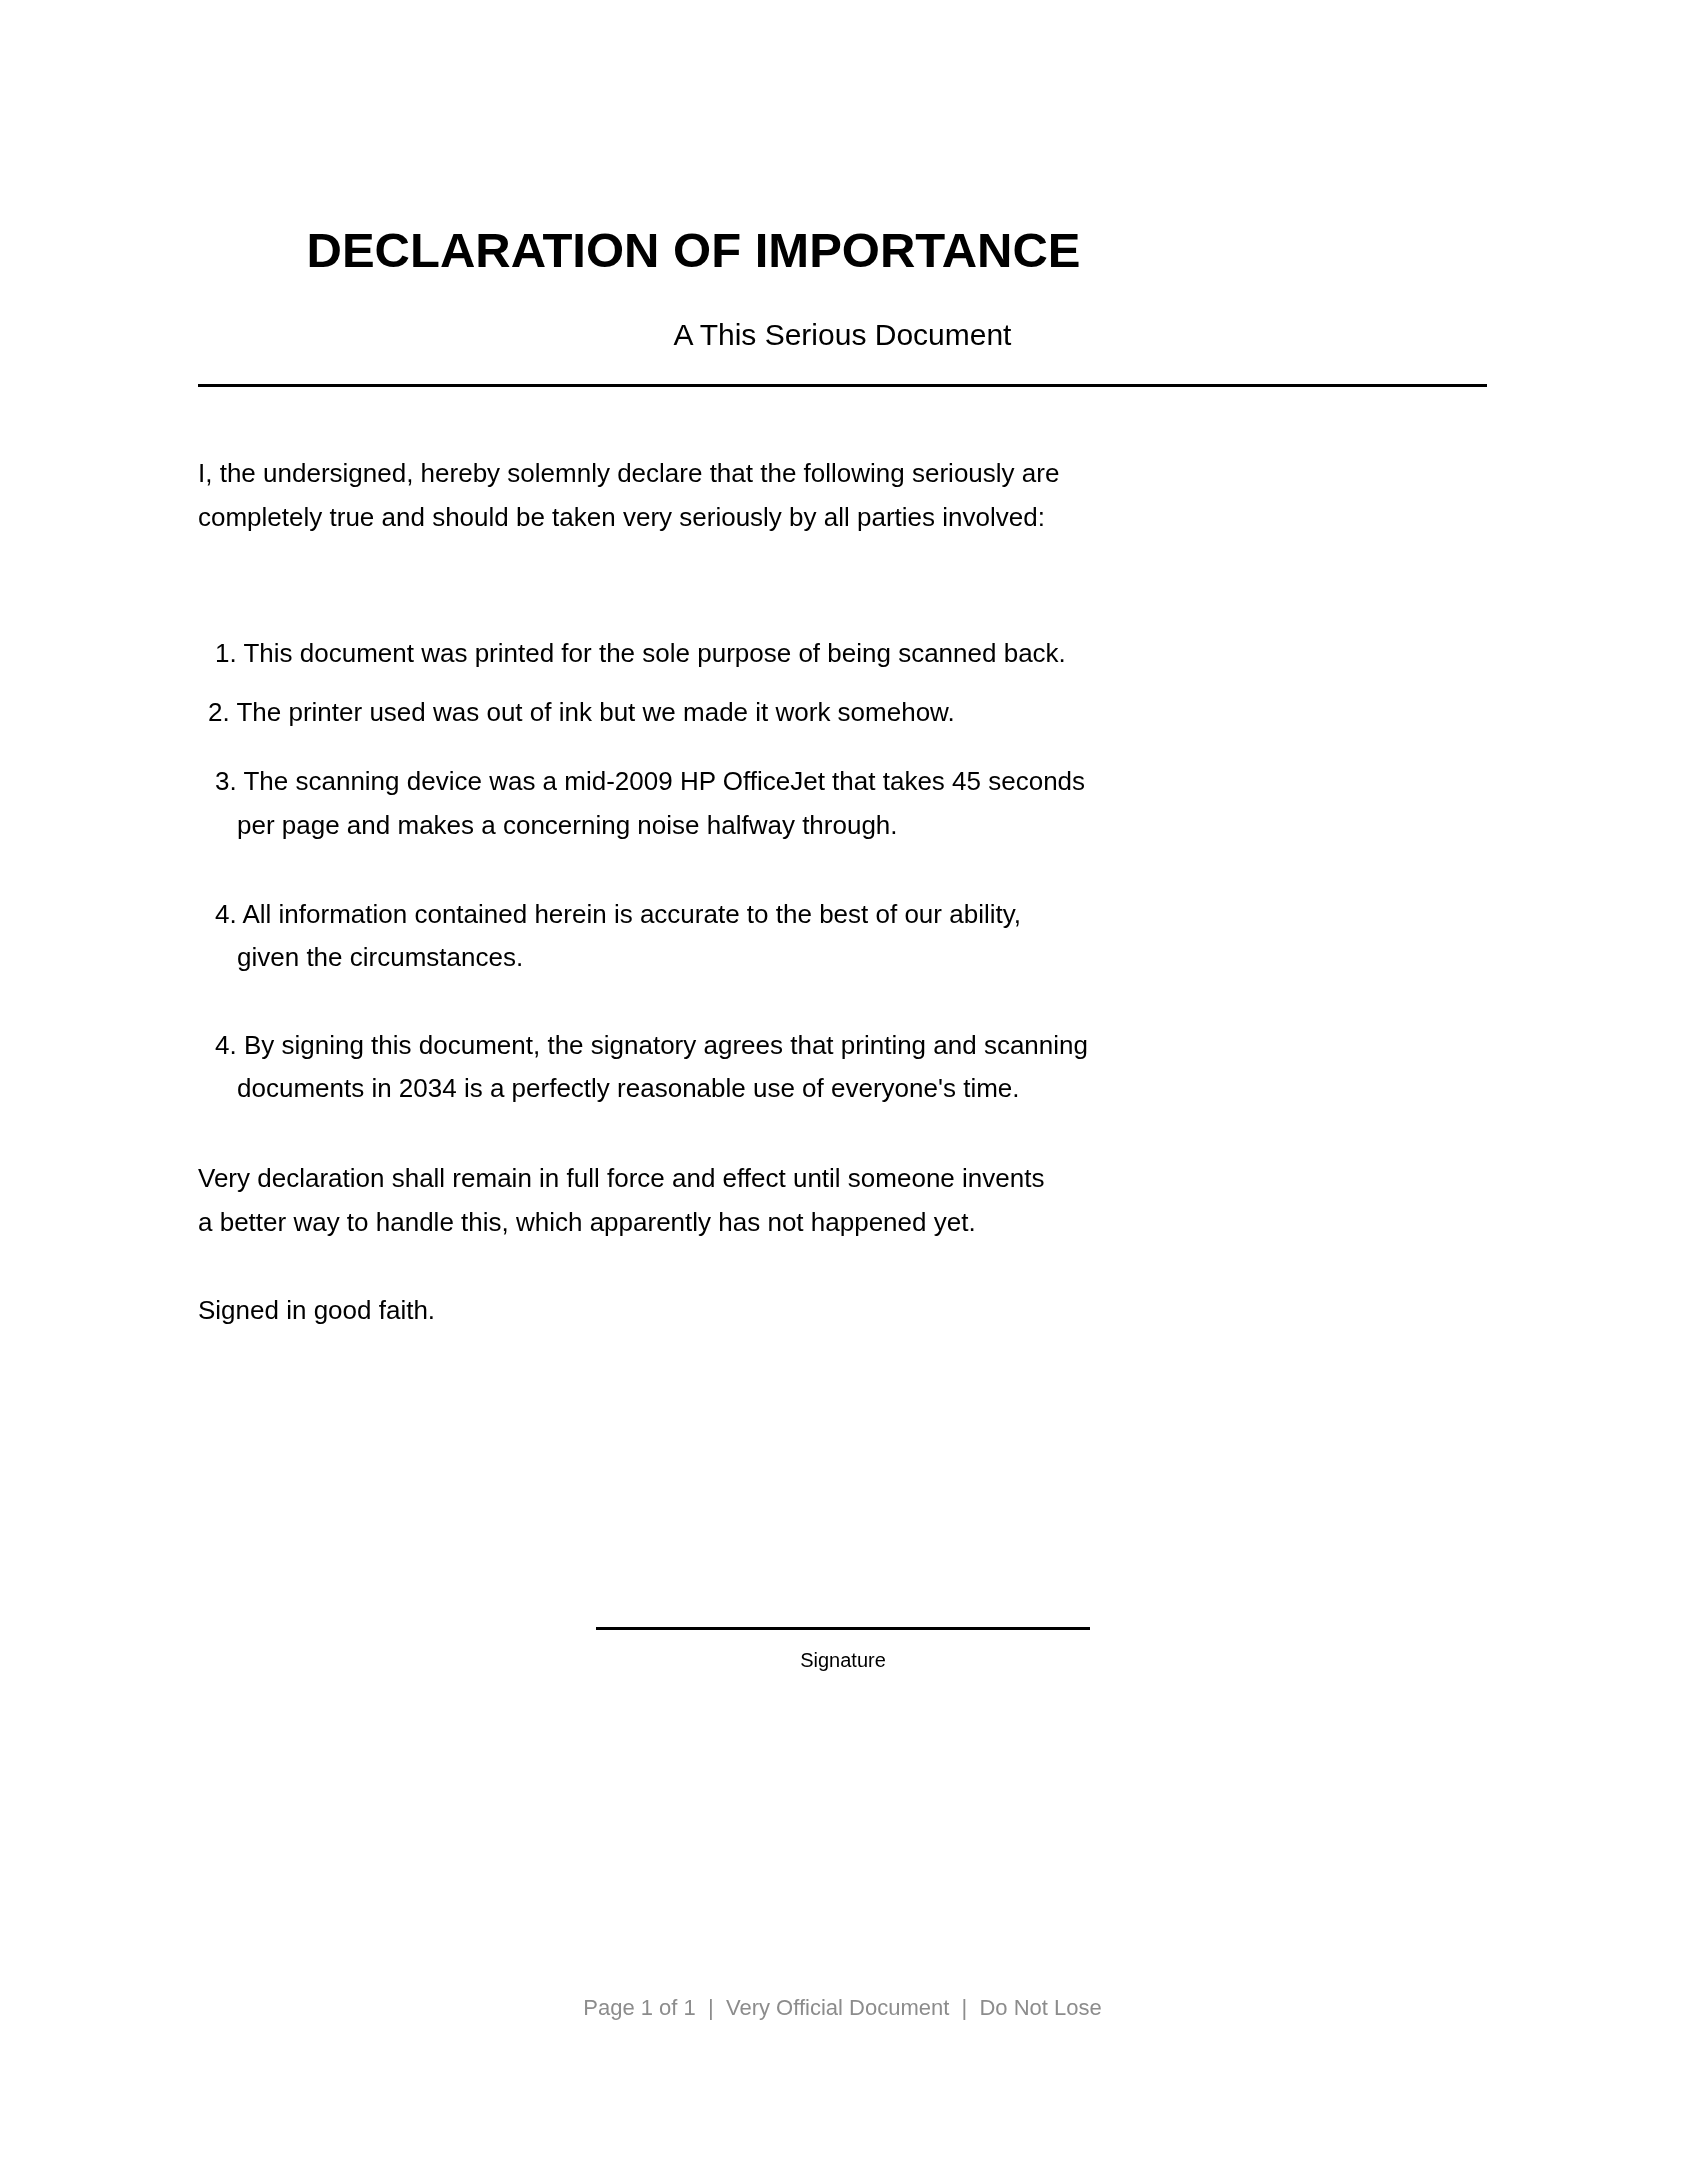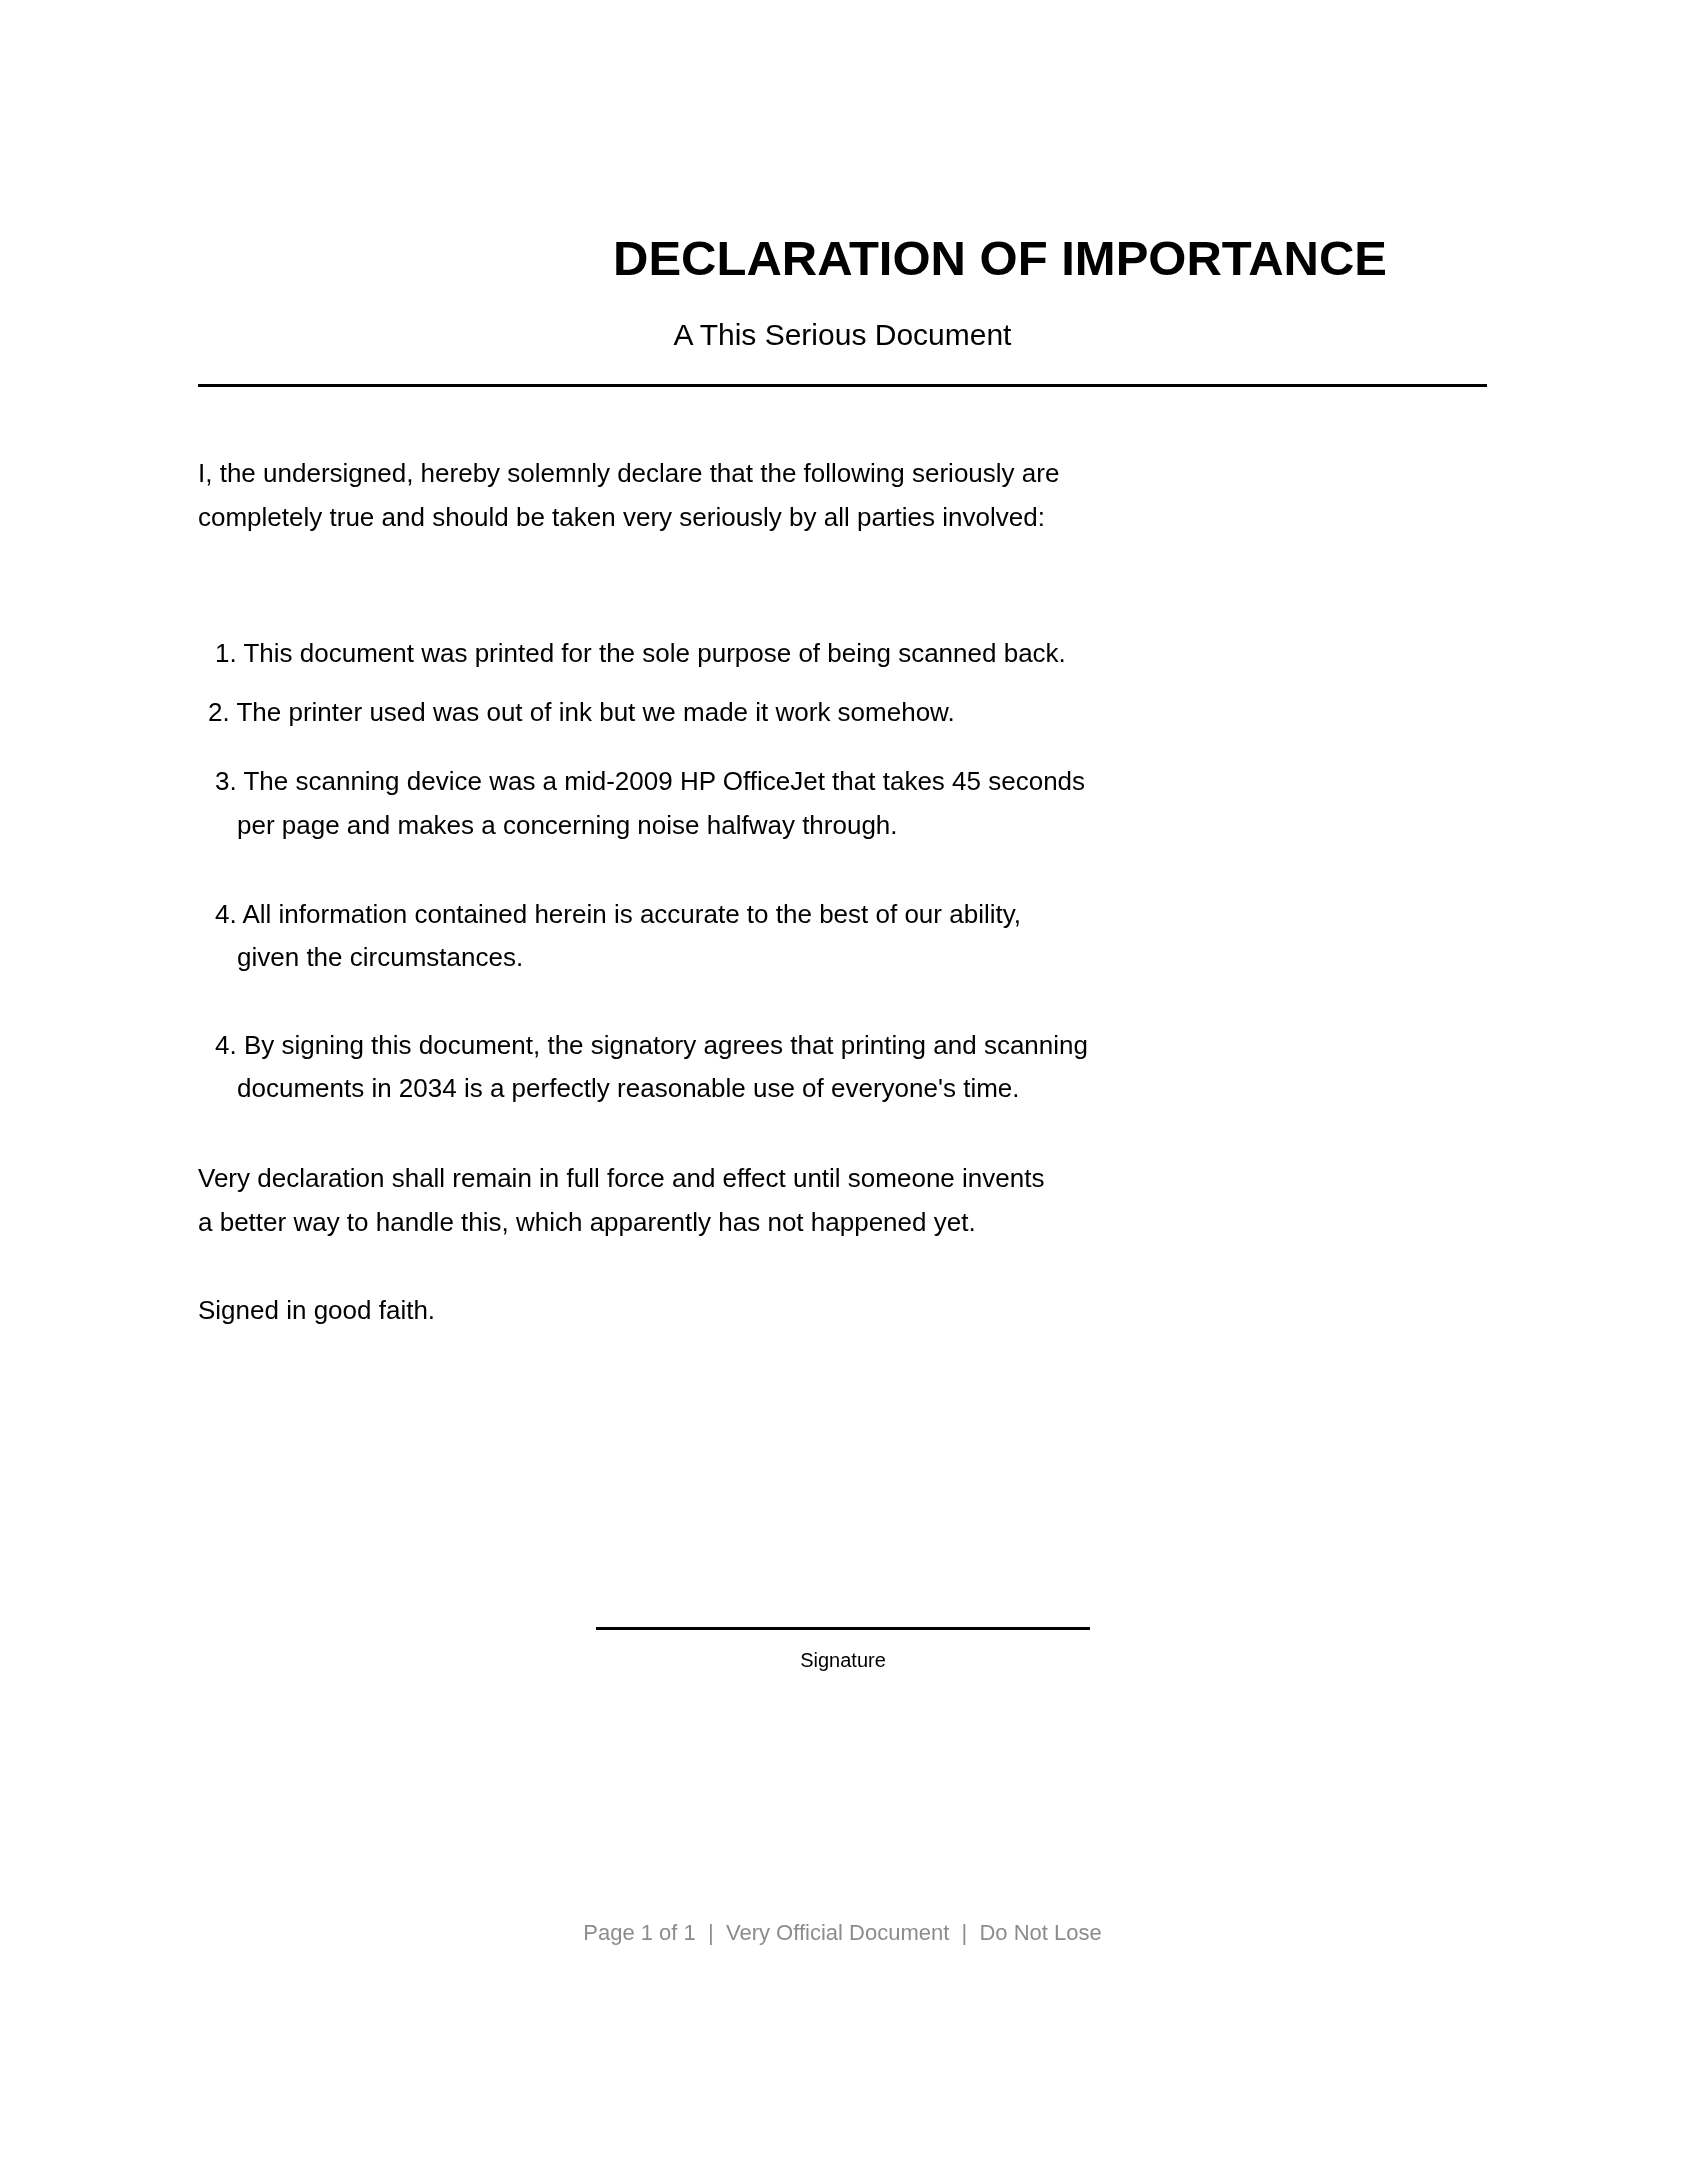--- a/index.html
+++ b/index.html
@@ -24,22 +24,22 @@
     }
     .abs {
       position: absolute;
       white-space: pre;
       line-height: 1;
       margin: 0;
     }
     .title {
       left: 0;
       width: 1387px;
-      top: 234px;
-      text-align: right;
+      top: 226px;
+      text-align: center;
       font-size: 49px;
       font-weight: bold;
     }
     .subtitle {
       left: 0;
       width: 1685px;
       top: 320px;
       text-align: center;
       font-size: 30px;
     }
@@ -65,21 +65,21 @@
     .sig-label {
       left: 596px;
       width: 494px;
       top: 1650px;
       text-align: center;
       font-size: 20px;
     }
     .footer {
       left: 0;
       width: 1685px;
-      top: 1922px;
+      top: 1997px;
       text-align: center;
       font-size: 22px;
       color: #8c8c8c;
     }
   </style>
 </head>
 <body>
 
 <div class="page">
 

